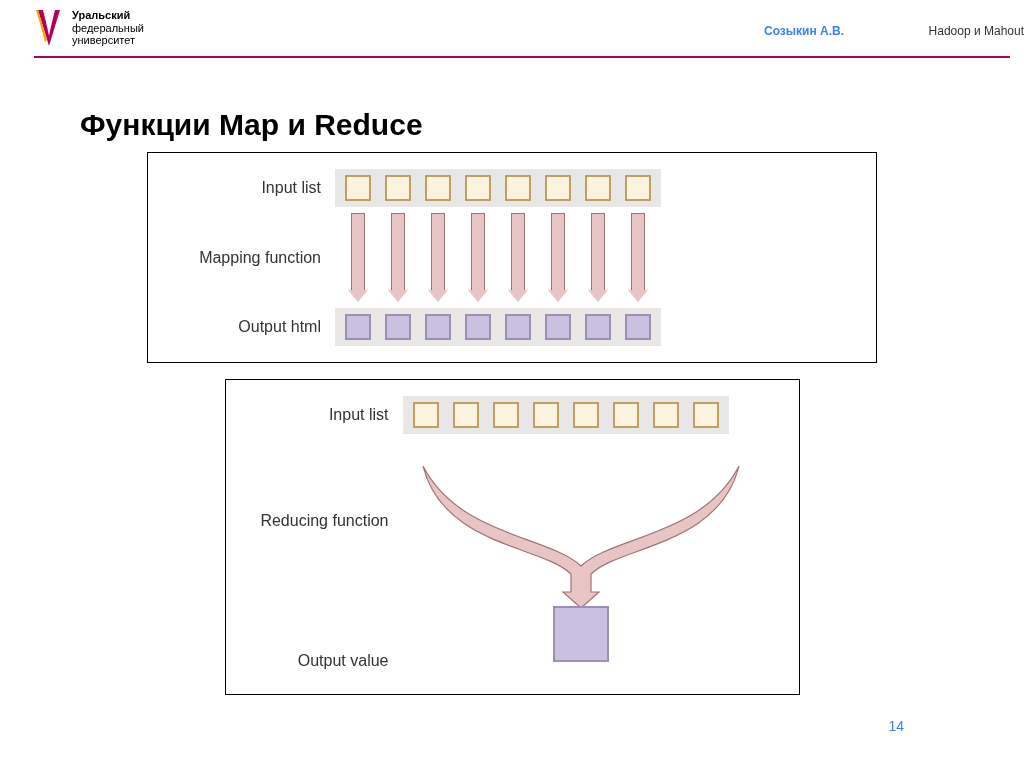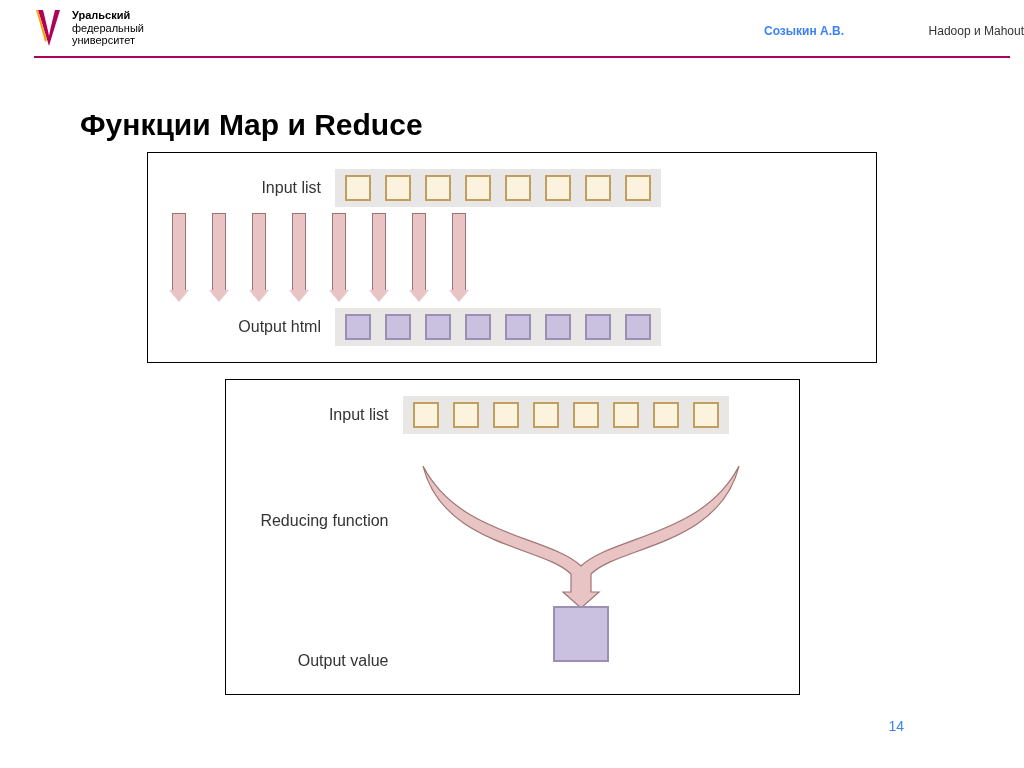--- a/index.html
+++ b/index.html
@@ -238,20 +238,21 @@
               <div class="cell"></div>
               <div class="cell"></div>
               <div class="cell"></div>
               <div class="cell"></div>
               <div class="cell"></div>
               <div class="cell"></div>
             </div>
         </div>
       </div>
       <div class="row">
+        <div class="row-lbl">Mapping function</div>
         <div class="row-fig">
           <div class="arrows" id="map-arrows">
               <div class="arrow">
                 <div class="shaft"></div>
                 <div class="head"></div>
               </div>
               <div class="arrow">
                 <div class="shaft"></div>
                 <div class="head"></div>
               </div>

